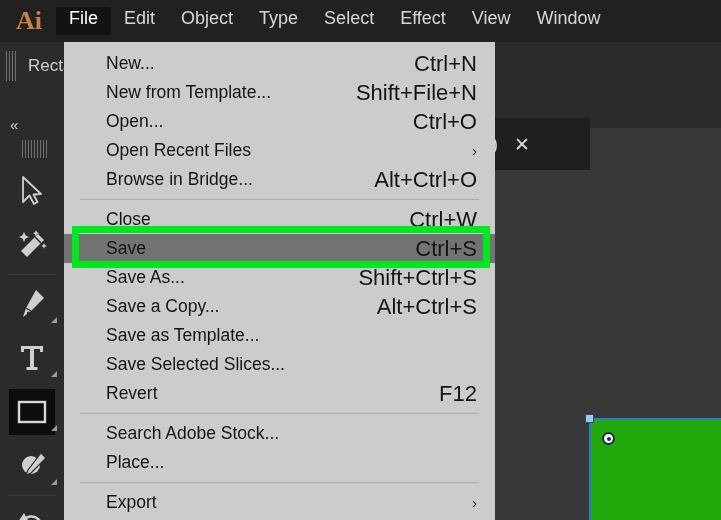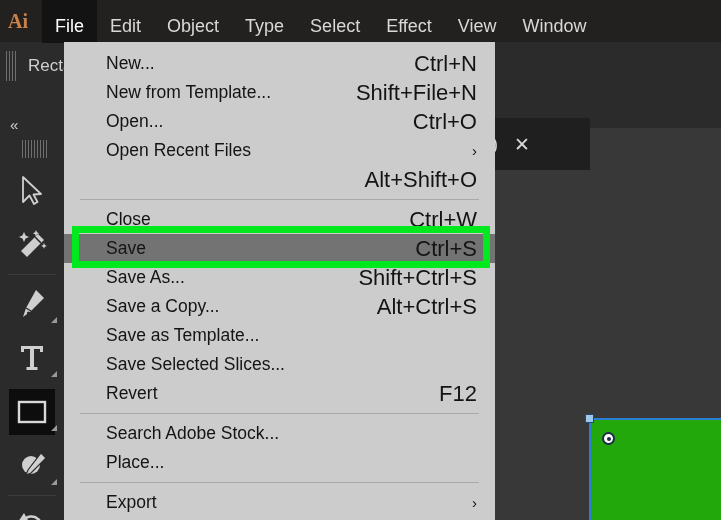--- a/index.html
+++ b/index.html
@@ -14,28 +14,28 @@
   #app{ position:absolute; inset:0; }
 
   
   .menubar{
     position:absolute; left:0; top:0; width:721px; height:42px;
     background:#23211f;
     display:flex; align-items:center;
     z-index:5;
   }
   .ai-logo{
-    color:#c8814b; font-size:20px; font-weight:700;
+    color:#c8814b; font-size:26px; font-weight:700;
     font-family:"Liberation Serif", serif;
-    padding:0 14px 0 8px; letter-spacing:0px;
+    padding:0 14px 0 16px; letter-spacing:0px;
     line-height:1;
   }
   .menu-item{
     color:#d8d8d8; font-size:18px;
-    padding:18px 13px 8px 13px;
+    padding:2px 13px 8px 13px;
     line-height:1; white-space:nowrap;
   }
   .menu-item.active{ background:#131313; color:#ffffff; }
 
   
   .controlbar{
     position:absolute; left:0; top:42px; width:721px; height:48px;
     background:#2b2b2b;
     display:flex; align-items:center;
     z-index:2;
@@ -278,21 +278,22 @@
       </div>
       <div class="mi">
         <span>Open...</span>
         <span class="accel">Ctrl+O</span>
       </div>
       <div class="mi">
         <span>Open Recent Files</span>
         <span class="submenu-arrow">›</span>
       </div>
       <div class="mi">
-        <span class="accel">Alt+Shift+O</span>
+        <span>Browse in Bridge...</span>
+        <span class="accel">Alt+Ctrl+O</span>
       </div>
       <div class="mi-sep"></div>
       <div class="mi">
         <span>Close</span>
         <span class="accel">Ctrl+W</span>
       </div>
       <div class="mi highlight">
         <span>Save</span>
         <span class="accel">Ctrl+S</span>
       </div>

